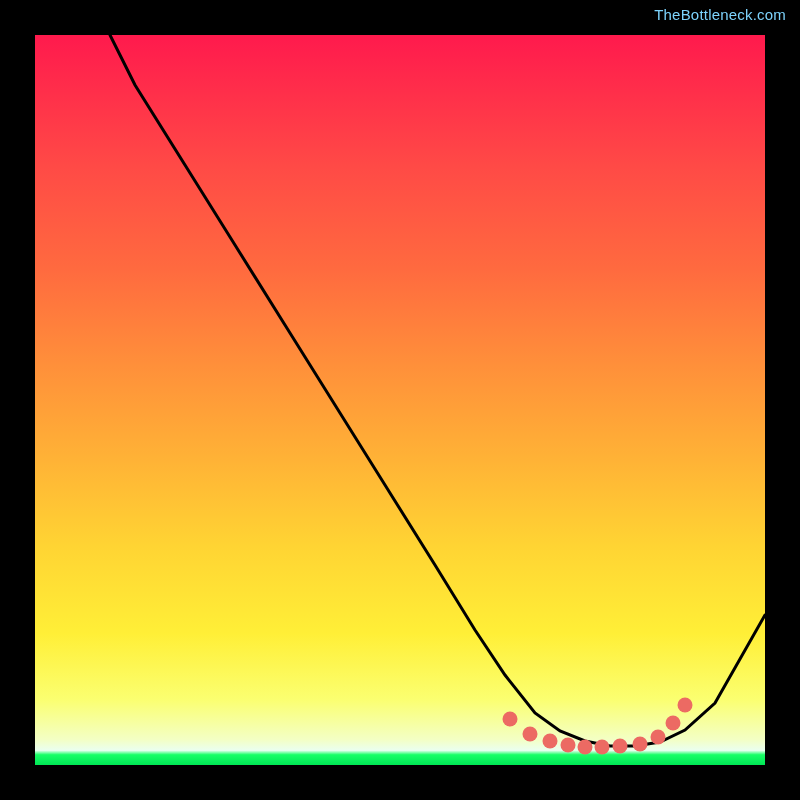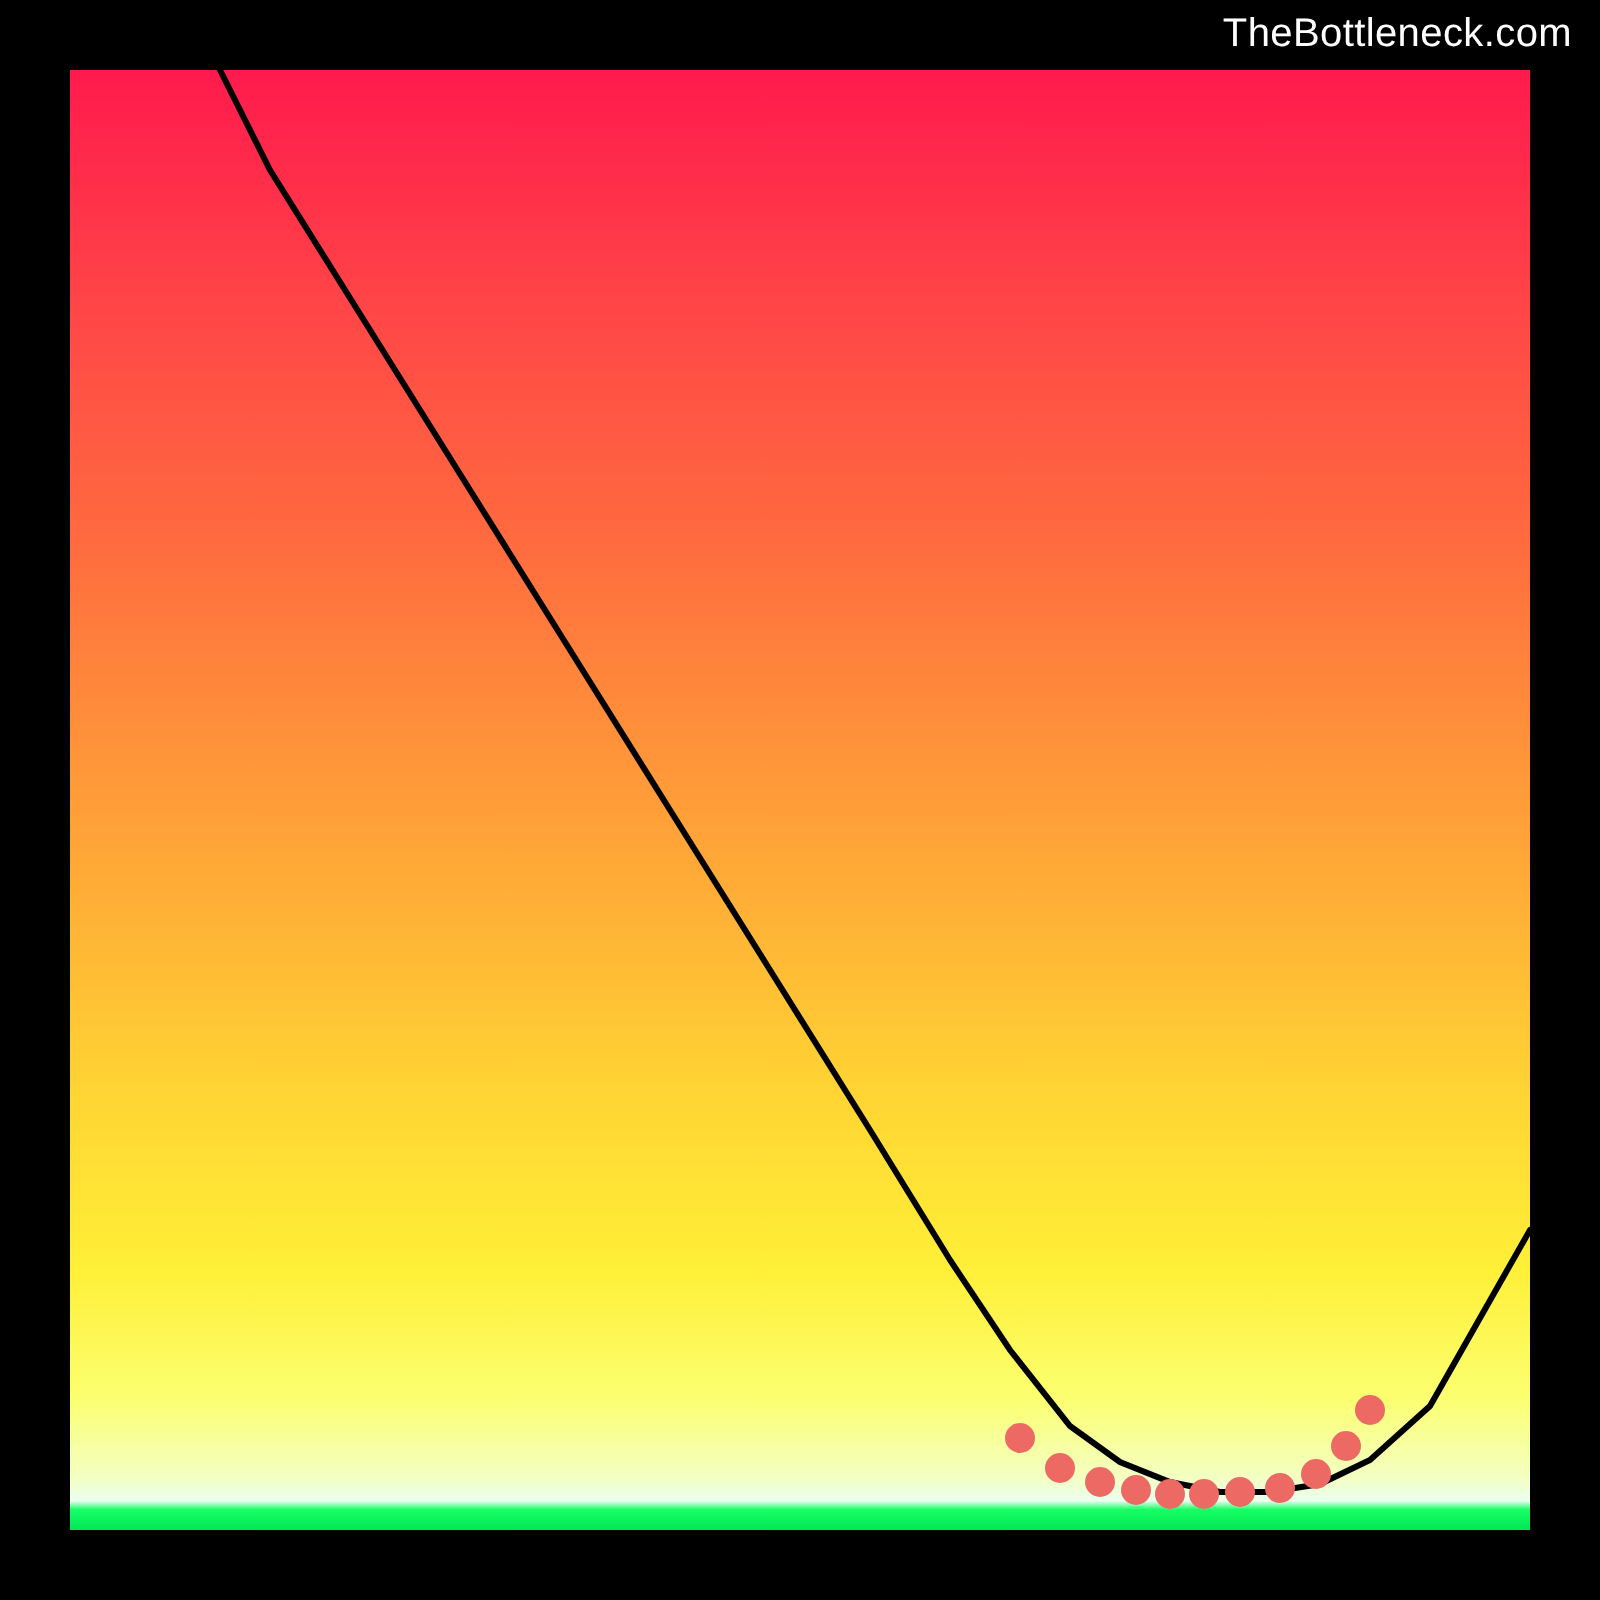--- a/index.html
+++ b/index.html
@@ -46,22 +46,22 @@
       );
   }
   svg.curve {
     position: absolute;
     inset: 0;
   }
   .watermark {
     position: absolute;
     top: 6px;
     right: 14px;
-    color: #ffffff;
-    font-size: 20px;
+    color: #7dd3fc;
+    font-size: 15px;
     letter-spacing: 0.2px;
     user-select: none;
   }
 </style>
 </head>
 <body>
 
 <div class="frame">
 
   <div class="watermark">TheBottleneck.com</div>

